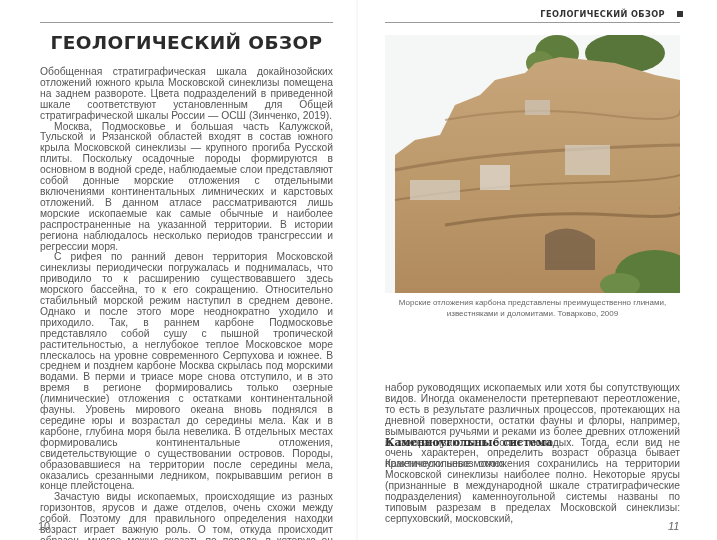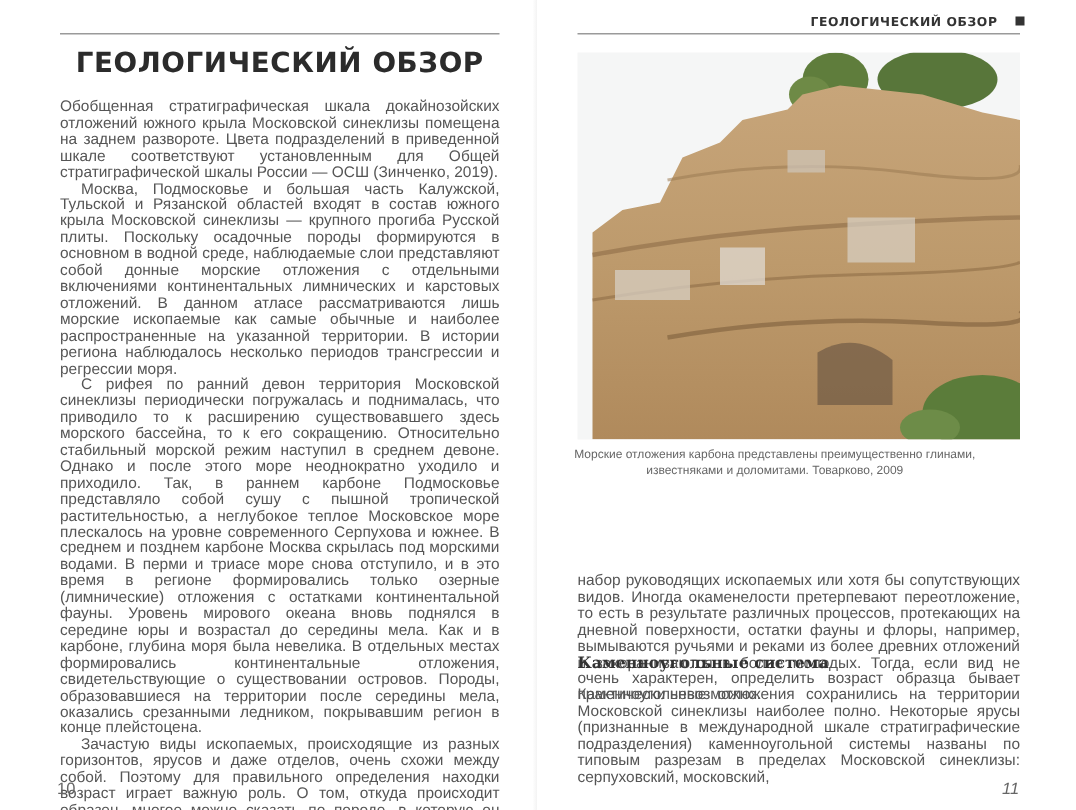--- a/index.html
+++ b/index.html
@@ -34,21 +34,21 @@
     font-size:8.2px; letter-spacing:0.4px; color:#333;
   }
   .marker {
     position:absolute; top:11px; left:677px; width:6px; height:6px; background:#333;
   }
   .photo {
     position:absolute; left:385px; top:35px; width:295px; height:258px;
     overflow:hidden; background:#f7f8f8;
   }
   .caption {
-    position:absolute; left:369px; width:295px; top:297px;
+    position:absolute; left:385px; width:295px; top:297px;
     font-size:8px; line-height:11px; text-align:center; color:#666;
   }
   .subhead {
     position:absolute; left:385px; top:436px;
     font-family:"DejaVu Serif", serif; font-weight:bold; font-size:10.5px; color:#333;
   }
   .pageno { position:absolute; top:520px; font-size:11px; color:#666; }
 </style>
 </head>
 <body>

